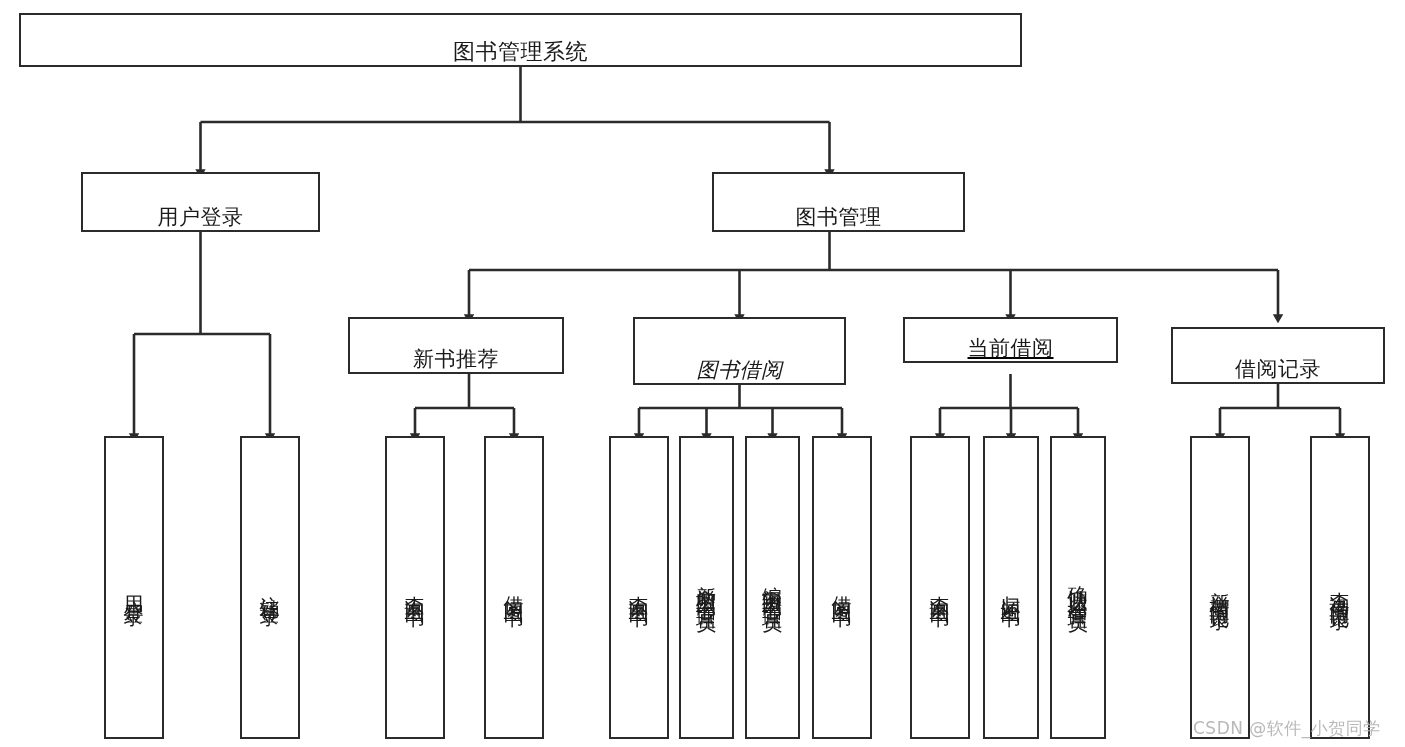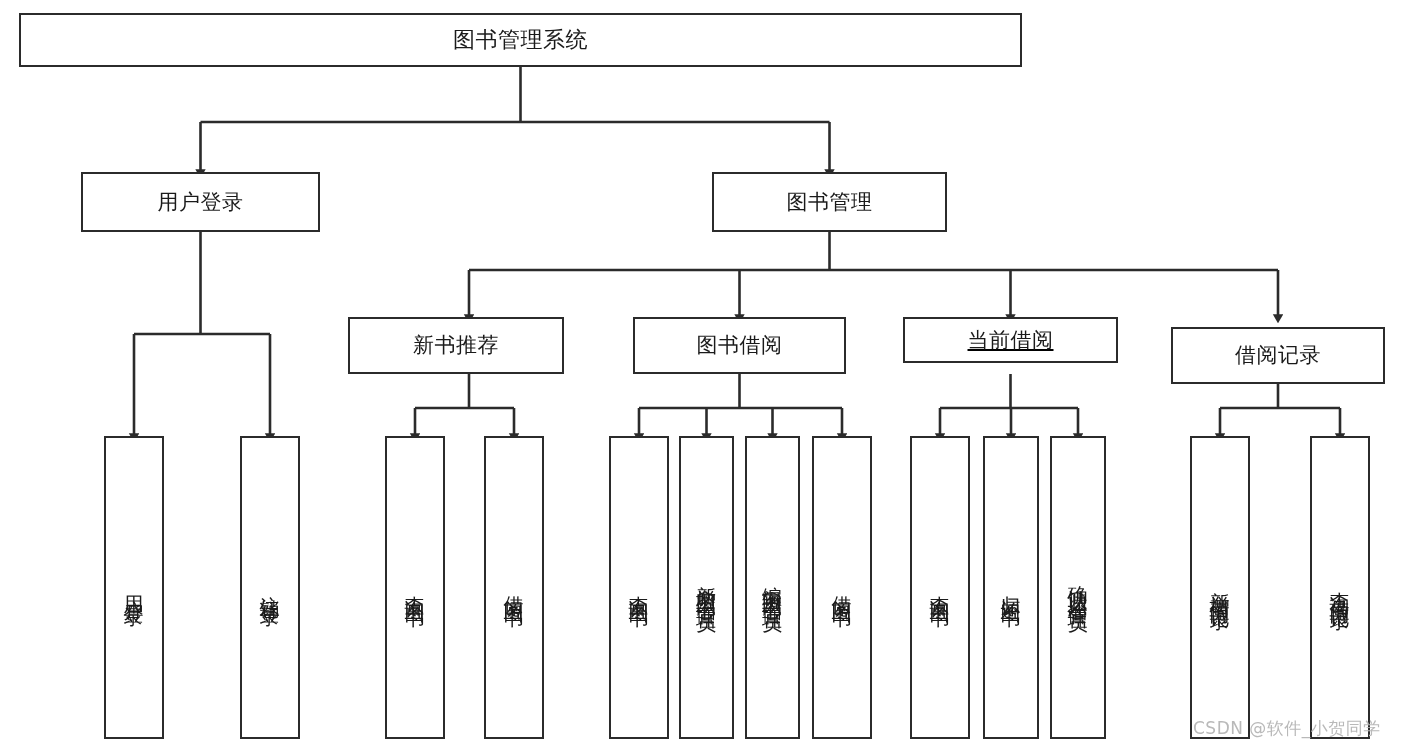--- a/index.html
+++ b/index.html
@@ -23,21 +23,21 @@
     top: 0;
     width: 1405px;
     height: 747px;
   }
   .node {
     position: absolute;
     box-sizing: border-box;
     background: #ffffff;
     border: 2.2px solid #2b2b2b;
     display: flex;
-    align-items: center;
+    align-items: flex-end;
     justify-content: center;
     z-index: 3;
   }
   .node .label {
     color: #1a1a1a;
     text-align: center;
     line-height: 1.18;
     letter-spacing: 0.5px;
   }
   
@@ -121,27 +121,27 @@
       </g>
   </svg>
 
   <div id="node-layer">
       <div class="node h root" style="left: 19px; top: 13px; width: 1003px; height: 54px;">
         <span class="label">图书管理系统</span>
       </div>
       <div class="node h" style="left: 81px; top: 172px; width: 239px; height: 60px;">
         <span class="label">用户登录</span>
       </div>
-      <div class="node h" style="left: 712px; top: 172px; width: 235px; height: 60px;">
+      <div class="node h" style="left: 712px; top: 172px; width: 253px; height: 60px;">
         <span class="label">图书管理</span>
       </div>
       <div class="node h" style="left: 348px; top: 317px; width: 216px; height: 57px;">
         <span class="label">新书推荐</span>
       </div>
-      <div class="node h" style="left: 633px; top: 317px; width: 213px; height: 57px;">
+      <div class="node h" style="left: 633px; top: 317px; width: 213px; height: 68px; font-style: italic;">
         <span class="label">图书借阅</span>
       </div>
       <div class="node h" style="left: 903px; top: 317px; width: 215px; height: 46px; text-decoration: underline;">
         <span class="label">当前借阅</span>
       </div>
       <div class="node h" style="left: 1171px; top: 327px; width: 214px; height: 57px;">
         <span class="label">借阅记录</span>
       </div>
       <div class="node v" style="left: 104px; top: 436px; width: 60px; height: 303px;">
         <span class="label">用户登录</span>

